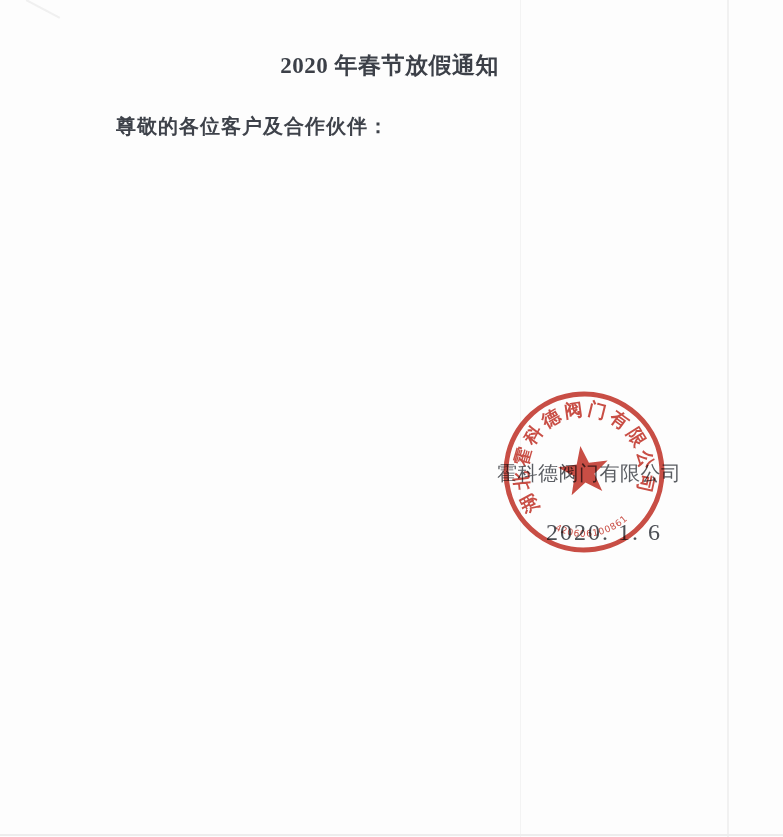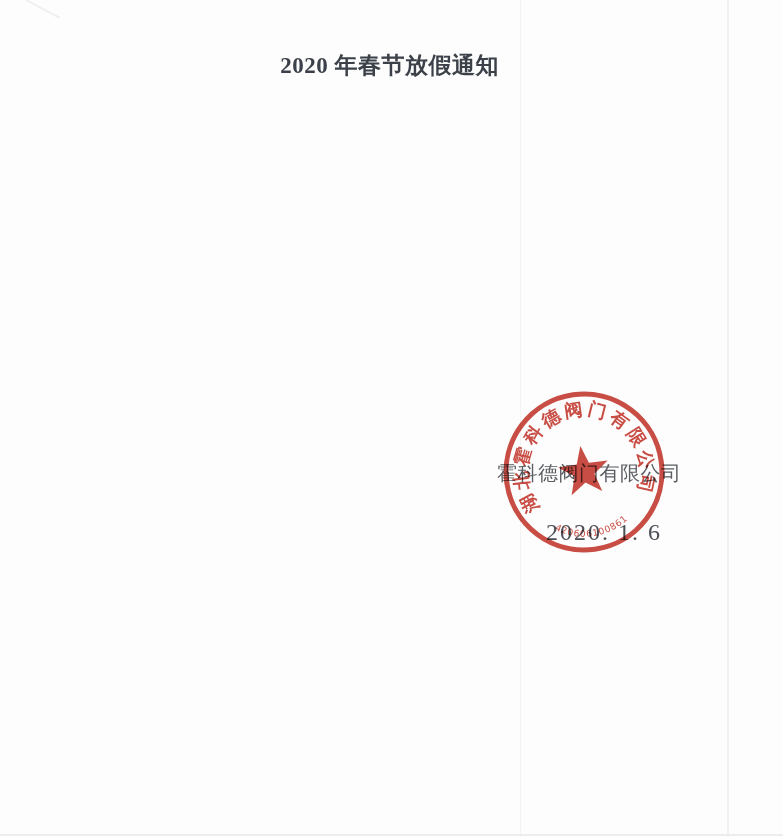--- a/index.html
+++ b/index.html
@@ -91,20 +91,21 @@
 
 <div class="page">
 
   <div class="scan-line-v1"></div>
   <div class="scan-line-v2"></div>
   <div class="scan-line-bottom"></div>
   <div class="scan-mark-corner"></div>
 
   <div class="doc-title">2020 年春节放假通知</div>
 
+  <div class="salutation">尊敬的各位客户及合作伙伴：</div>
 
 
   <div class="sign-company">霍科德阀门有限公司</div>
   <div class="sign-date">2020. 1. 6</div>
 
   <div class="stamp">
     <svg viewBox="0 0 164 164" xmlns="http://www.w3.org/2000/svg">
       <defs>
         <path id="ring-arc" d="M 33.5 110 A 56 56 0 1 1 130.5 110" fill="none"></path>
         <path id="serial-arc" d="M 40.9 131 A 64 64 0 0 0 123.1 131" fill="none"></path>

